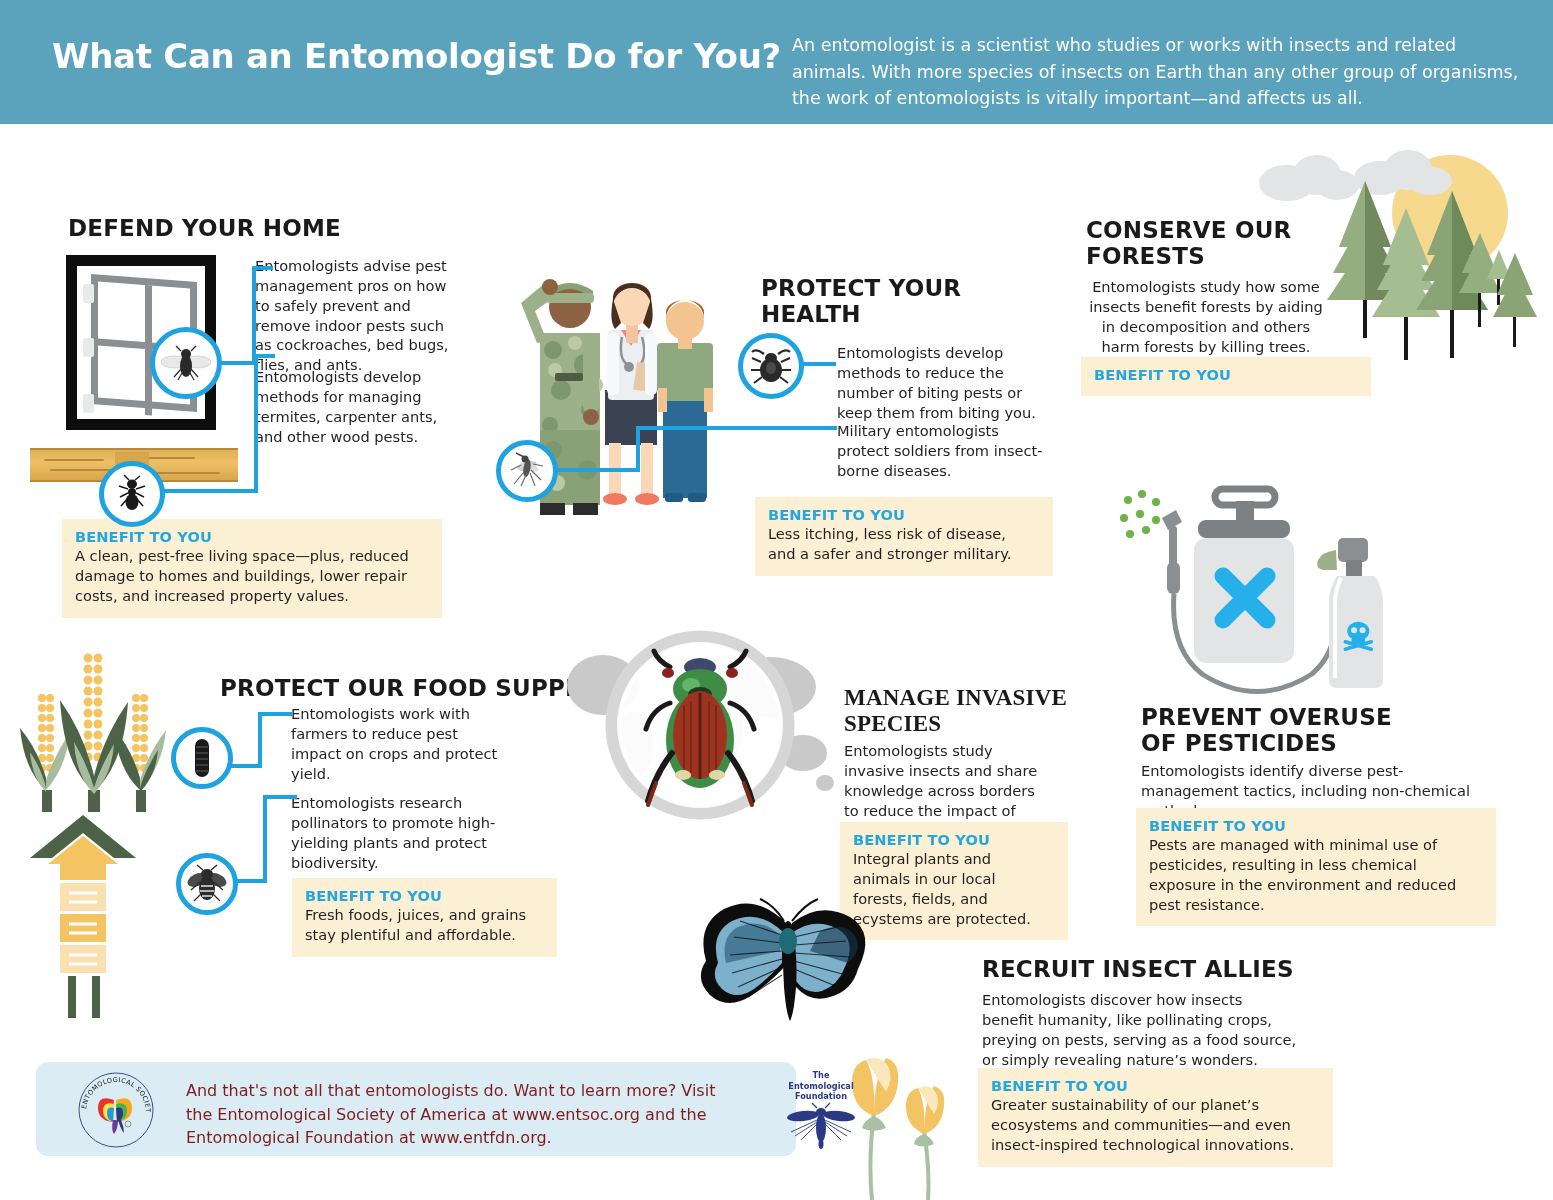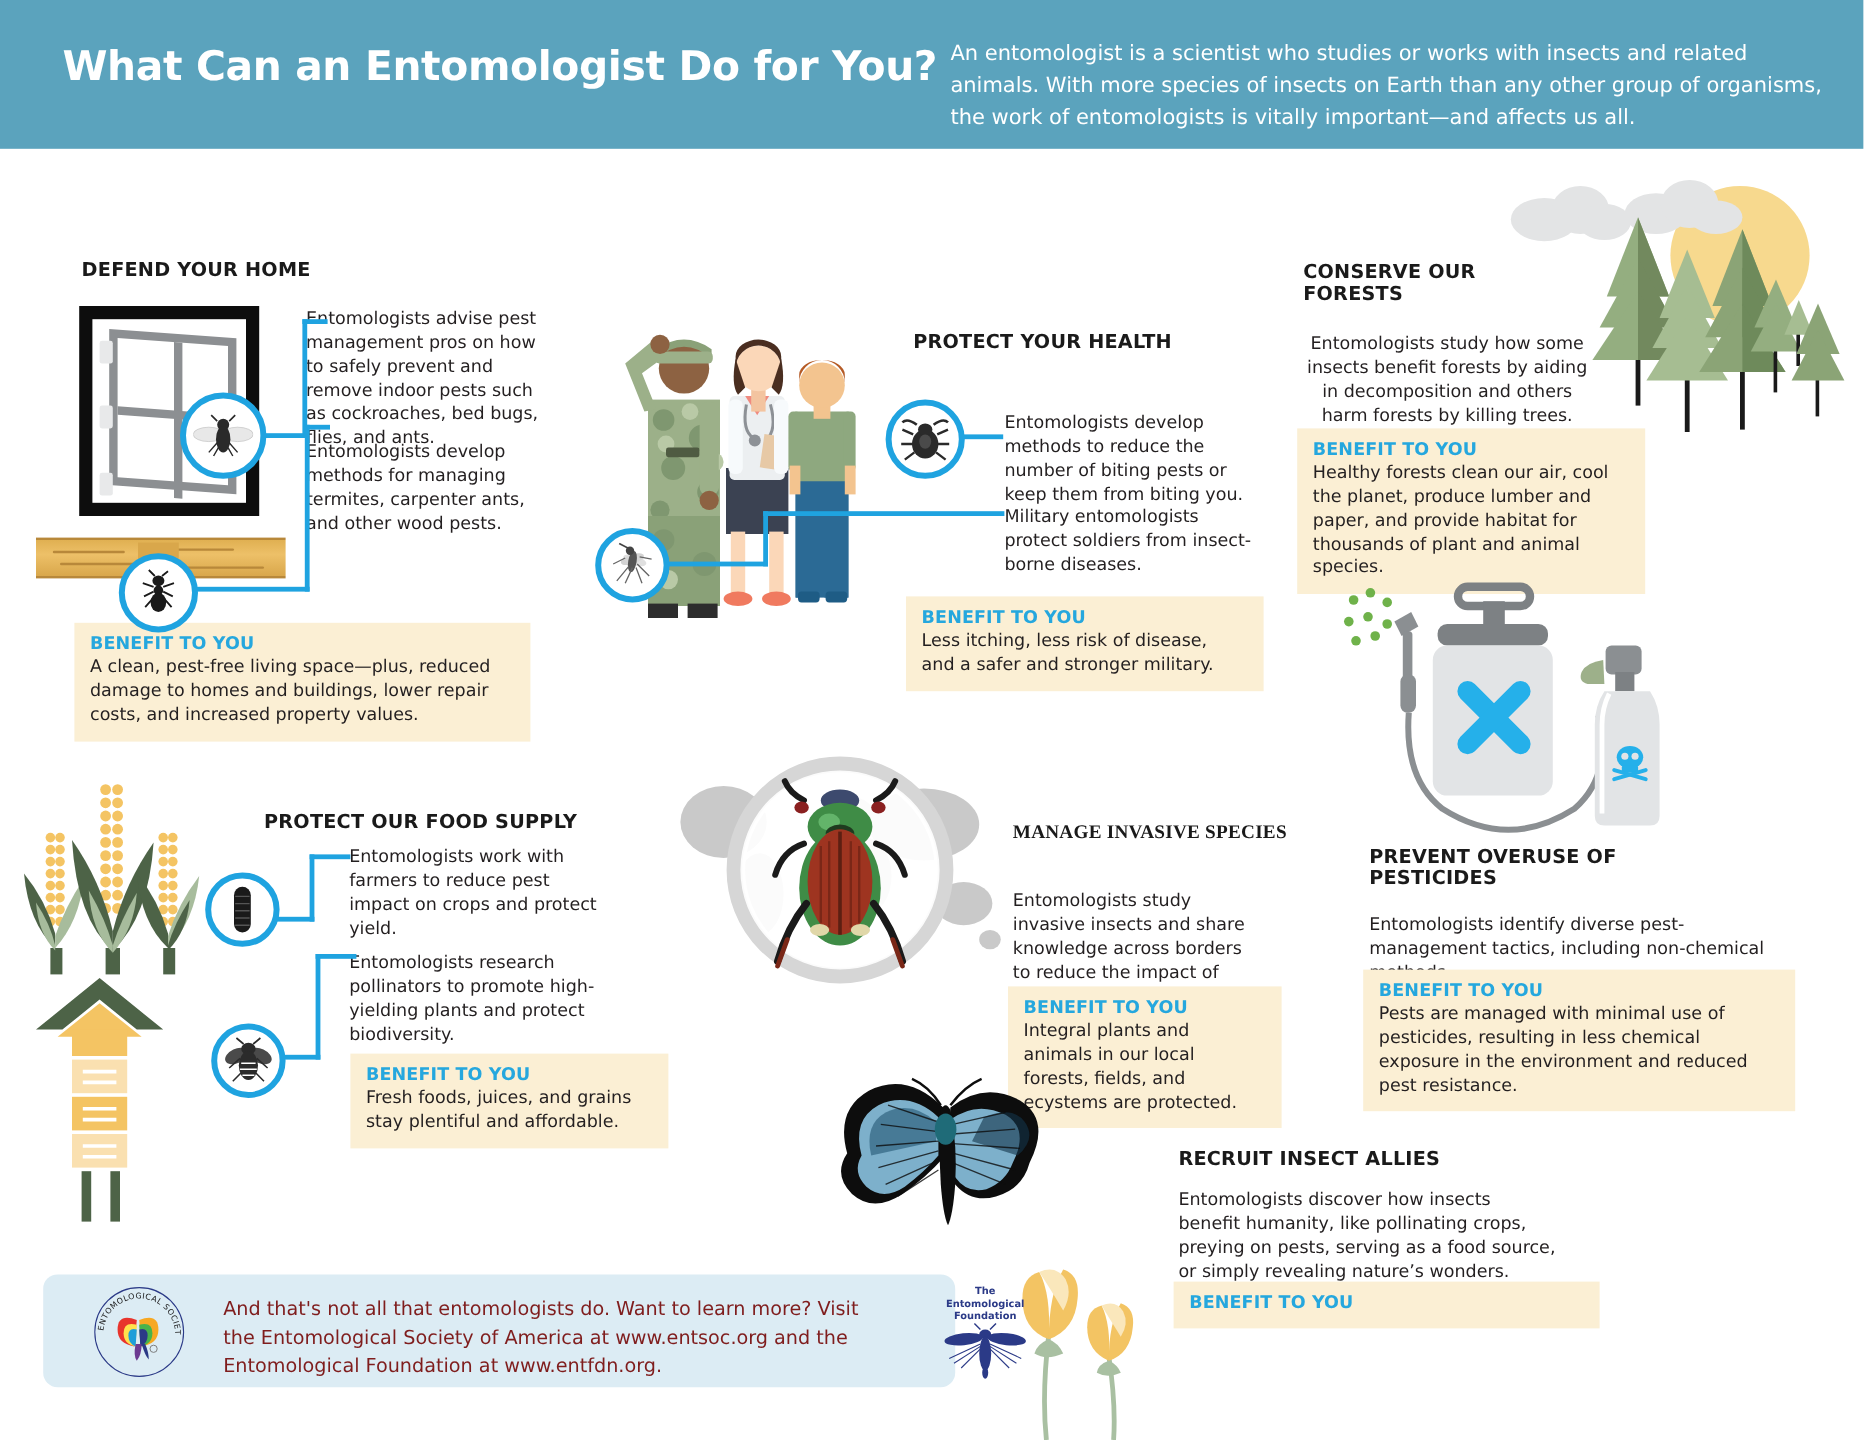--- a/index.html
+++ b/index.html
@@ -24,21 +24,21 @@
     font-family: "DejaVu Sans", sans-serif;
   }
   .header-sub {
     position: absolute; left: 792px; top: 32px; width: 740px;
     font-size: 17.5px; line-height: 1.52; color: #ffffff;
   }
 
   
   .sec-title {
     position: absolute;
-    font-size: 16px; font-weight: bold; color: #1a1a1a;
+    font-size: 23px; font-weight: bold; color: #1a1a1a;
     letter-spacing: 0.2px; line-height: 1.12;
     font-family: "DejaVu Sans", sans-serif;
   }
   .body-text {
     position: absolute;
     font-size: 14.6px; line-height: 1.36; color: #231f20;
   }
   .benefit {
     position: absolute;
     background: #fbefd4;
@@ -344,21 +344,20 @@
         <rect x="268" y="160" width="3" height="42" fill="#1a1a1a"></rect>
         <path d="M270 108 L288 150 L252 150 Z" fill="#8ba476"></path>
         <path d="M270 130 L292 172 L248 172 Z" fill="#8ba476"></path>
       </g>
     </svg>
   </div>
   <div class="sec-title" style="left:1086px; top:218px; width:215px;">CONSERVE OUR FORESTS</div>
   <div class="body-text" style="left:1086px; top:277px; width:240px;text-align:center;">Entomologists study how some insects benefit forests by aiding in decomposition and others harm forests by killing trees.</div>
   <div class="benefit" style="left:1081px; top:357px; width:290px;">
     <div class="benefit-label">BENEFIT TO YOU</div>
-    <div class="benefit-text">Healthy forests clean our air, cool the planet, produce lumber and paper, and provide habitat for thousands of plant and animal species.</div>
   </div>
 
   <div class="sprayer">
     <svg width="305" height="235" viewBox="0 0 305 235" aria-hidden="true">
       <g fill="#6fb24a">
         <circle cx="18" cy="32" r="4"></circle>
           <circle cx="32" cy="26" r="4"></circle>
           <circle cx="46" cy="34" r="4"></circle>
         <circle cx="14" cy="50" r="4"></circle>
           <circle cx="30" cy="46" r="4"></circle>
@@ -643,20 +642,21 @@
         <path d="M88 38 q12 -5 18 5 q5 10 -2 21 q-10 -16 -16 -26 z" fill="#fae7bb"></path>
         <path d="M94 84 q-9 3 -10 10 q9 5 20 0 q-3 -7 -10 -10 z" fill="#a9c0a2"></path>
       </g>
     </svg>
   </div>
 
   <div class="sec-title" style="left:982px; top:957px;">RECRUIT INSECT ALLIES</div>
   <div class="body-text" style="left:982px; top:990px; width:315px;">Entomologists discover how insects benefit humanity, like pollinating crops, preying on pests, serving as a food source, or simply revealing nature’s wonders.</div>
   <div class="benefit" style="left:978px; top:1068px; width:355px;">
     <div class="benefit-label">BENEFIT TO YOU</div>
+    <div class="benefit-text">Greater sustainability of our planet’s ecosystems and communities—and even insect-inspired technological innovations.</div>
   </div>
 
   <div class="footer">
     <svg style="position:absolute;left:40px;top:8px;" width="80" height="80" viewBox="0 0 80 80" aria-hidden="true">
       <defs>
         <path id="arcpath" d="M 10,42 A 30,30 0 1 1 70,42"></path>
       </defs>
       <circle cx="40" cy="40" r="37" fill="none" stroke="#2b3a87" stroke-width="0.9"></circle>
       <text font-size="6.6" font-family="DejaVu Sans, sans-serif" fill="#1a1a1a" letter-spacing="0.4">
         <textPath href="#arcpath" startOffset="3%">ENTOMOLOGICAL SOCIETY OF AMERICA</textPath>

